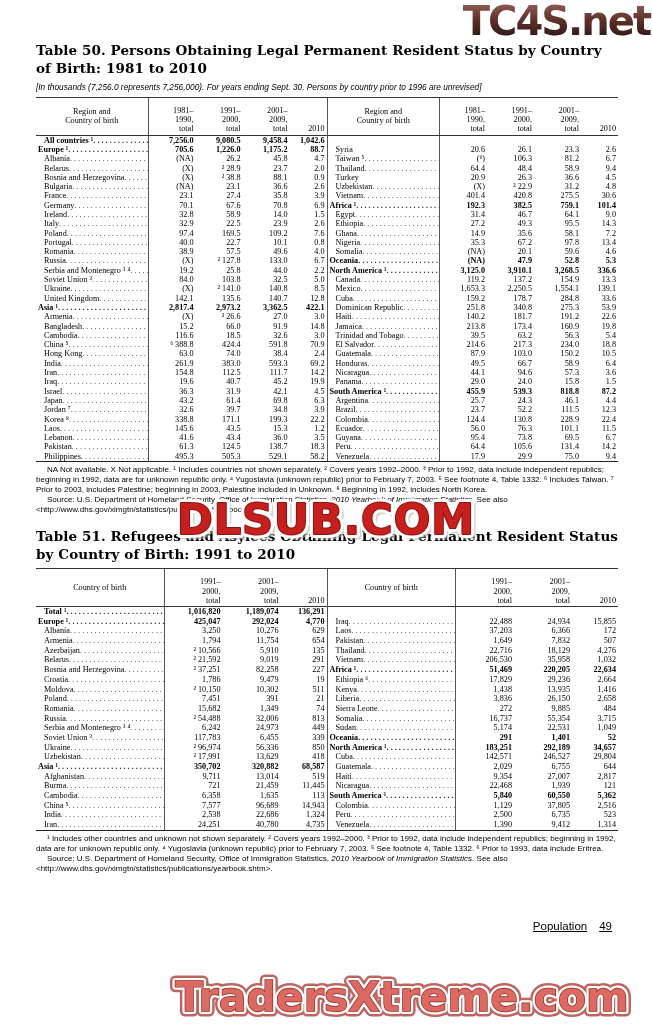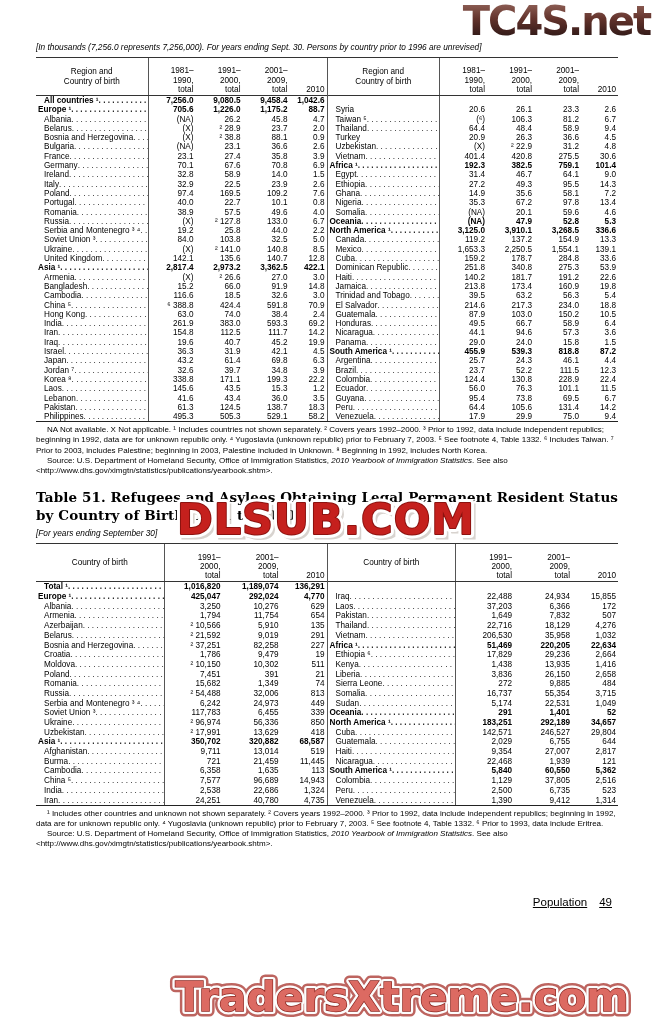--- a/index.html
+++ b/index.html
@@ -3,21 +3,21 @@
 <meta charset="utf-8">
 <style>
   html,body{margin:0;padding:0;background:#e8e8e8;}
   .page{position:relative;width:652px;height:1024px;background:#fff;margin:0 auto;
         font-family:"Liberation Sans",sans-serif;color:#000;overflow:hidden;}
   .content{padding:42px 34px 0 36px;}
   .t-title{margin:0 0 4px 0;font-family:"DejaVu Serif",serif;font-weight:bold;
            font-size:13.5px;line-height:1.32;letter-spacing:.1px;}
   .t-note{font-size:8.3px;margin:0 0 5px 0;font-style:italic;}
   .t-wrap{border-top:1px solid #333;border-bottom:1.5px solid #222;display:flex;}
-  .half{flex:1;display:flex;flex-direction:column;min-width:0;}
+  .half{flex:1;display:flex;flex-direction:column;min-width:0;font-family:Liberation Serif, serif;}
   .half.right{border-left:1px solid #555;}
   .t-head{display:flex;border-bottom:1px solid #333;height:37px;}
   .h-lbl{flex:1;display:flex;align-items:center;justify-content:center;text-align:center;
          white-space:pre-line;border-right:1px solid #555;font-size:8.2px;line-height:1.15;}
   .h-num{display:flex;align-items:flex-end;justify-content:flex-end;white-space:pre-line;
          text-align:right;padding:1px 2px 1px 0;font-size:8.2px;line-height:1.12;}
   .t-row{display:flex;height:9.3px;line-height:9.3px;font-size:8.2px;}
   .t51 .t-row{height:9.7px;line-height:9.7px;}
   .lbl{flex:1;display:flex;overflow:hidden;border-right:1px solid #555;min-width:0;}
   .nm{white-space:nowrap;}
@@ -41,20 +41,21 @@
   .wm-mid{top:495px;left:50%;transform:translateX(-50%);}
   .wm-bot{top:972px;left:150px;}
 </style>
 </head>
 <body>
 
 <div class="page">
   <div class="content">
 
     <div class="tbl-block">
+      <h1 class="t-title">Table 50. Persons Obtaining Legal Permanent Resident Status by Country of Birth: 1981 to 2010</h1>
       <div class="t-note">[In thousands (7,256.0 represents 7,256,000). For years ending Sept. 30. Persons by country prior to 1996 are unrevised]</div>
       <div class="t-wrap t50">
         <div class="half">
           <div class="t-head">
             <div class="h-lbl">Region and
 Country of birth</div>
           <div class="h-num">1981–
 1990,
 total</div>
               <div class="h-num">1991–
@@ -785,21 +786,20 @@
         </div>
       </div>
       <div class="fnote">
         <p>NA Not available. X Not applicable. ¹ Includes countries not shown separately. ² Covers years 1992–2000. ³ Prior to 1992, data include independent republics; beginning in 1992, data are for unknown republic only. ⁴ Yugoslavia (unknown republic) prior to February 7, 2003. ⁵ See footnote 4, Table 1332. ⁶ Includes Taiwan. ⁷ Prior to 2003, includes Palestine; beginning in 2003, Palestine included in Unknown. ⁸ Beginning in 1992, includes North Korea.</p>
         <p class="src"><span>Source: U.S. Department of Homeland Security, Office of Immigration Statistics, </span><i>2010 Yearbook of Immigration Statistics</i><span>. See also &lt;http://www.dhs.gov/ximgtn/statistics/publications/yearbook.shtm&gt;.</span></p>
       </div>
     </div>
 
     <div class="tbl-block">
       <h1 class="t-title">Table 51. Refugees and Asylees Obtaining Legal Permanent Resident Status by Country of Birth: 1991 to 2010</h1>
-      <div class="t-note">[For years ending September 30]</div>
       <div class="t-wrap t51">
         <div class="half">
           <div class="t-head">
             <div class="h-lbl">Country of birth</div>
           <div class="h-num">1991–
 2000,
 total</div>
               <div class="h-num">2001–
 2009,
 total</div>

